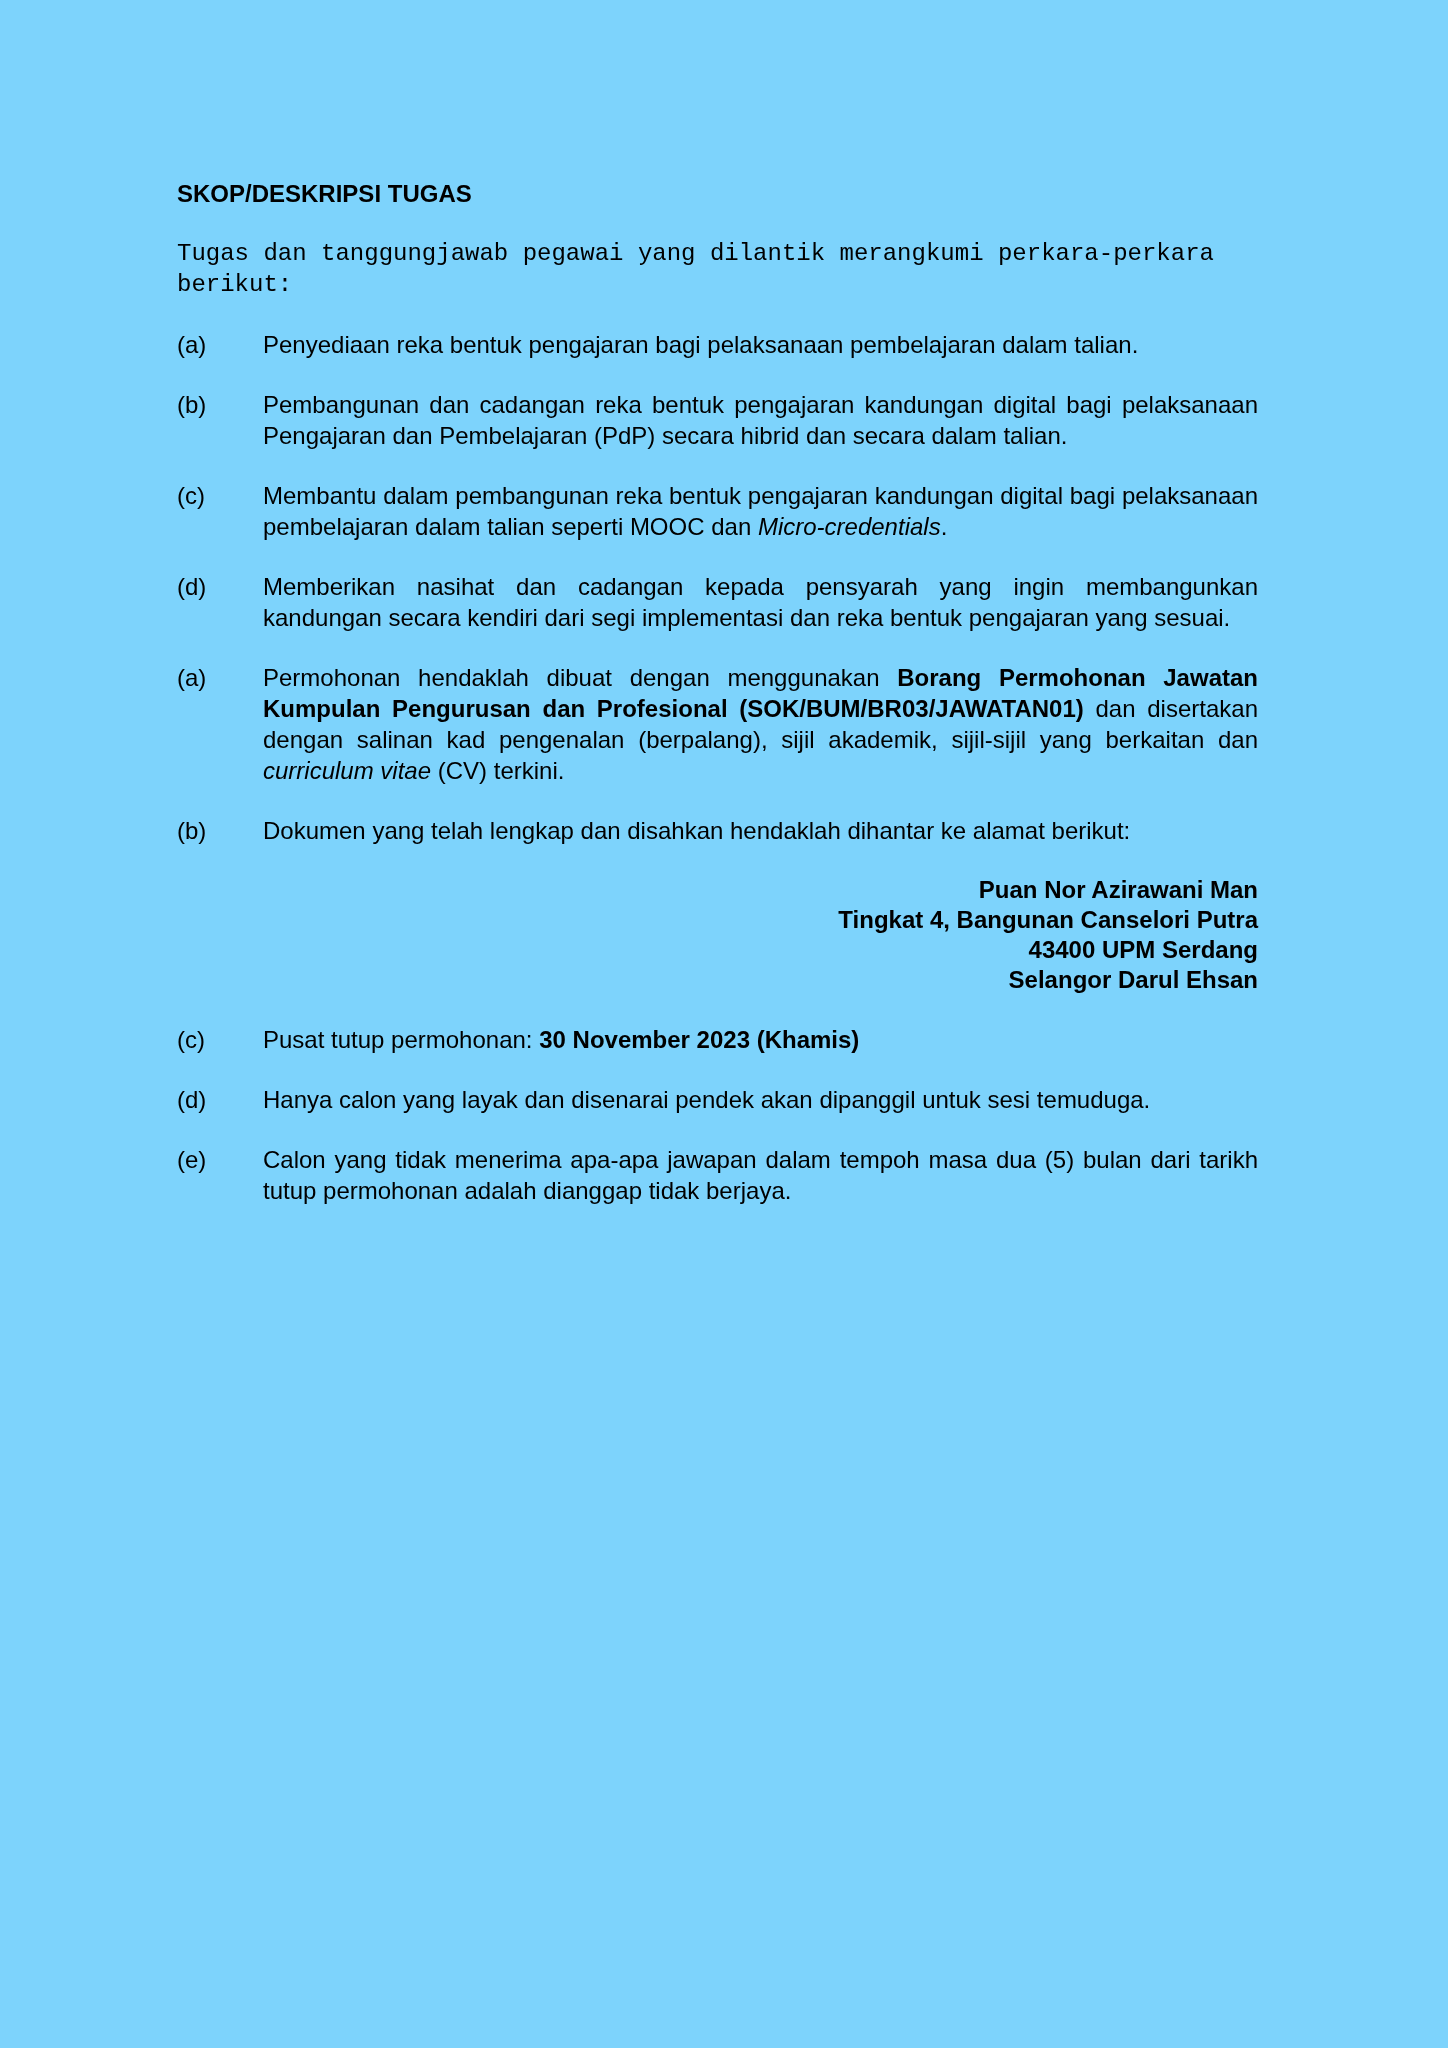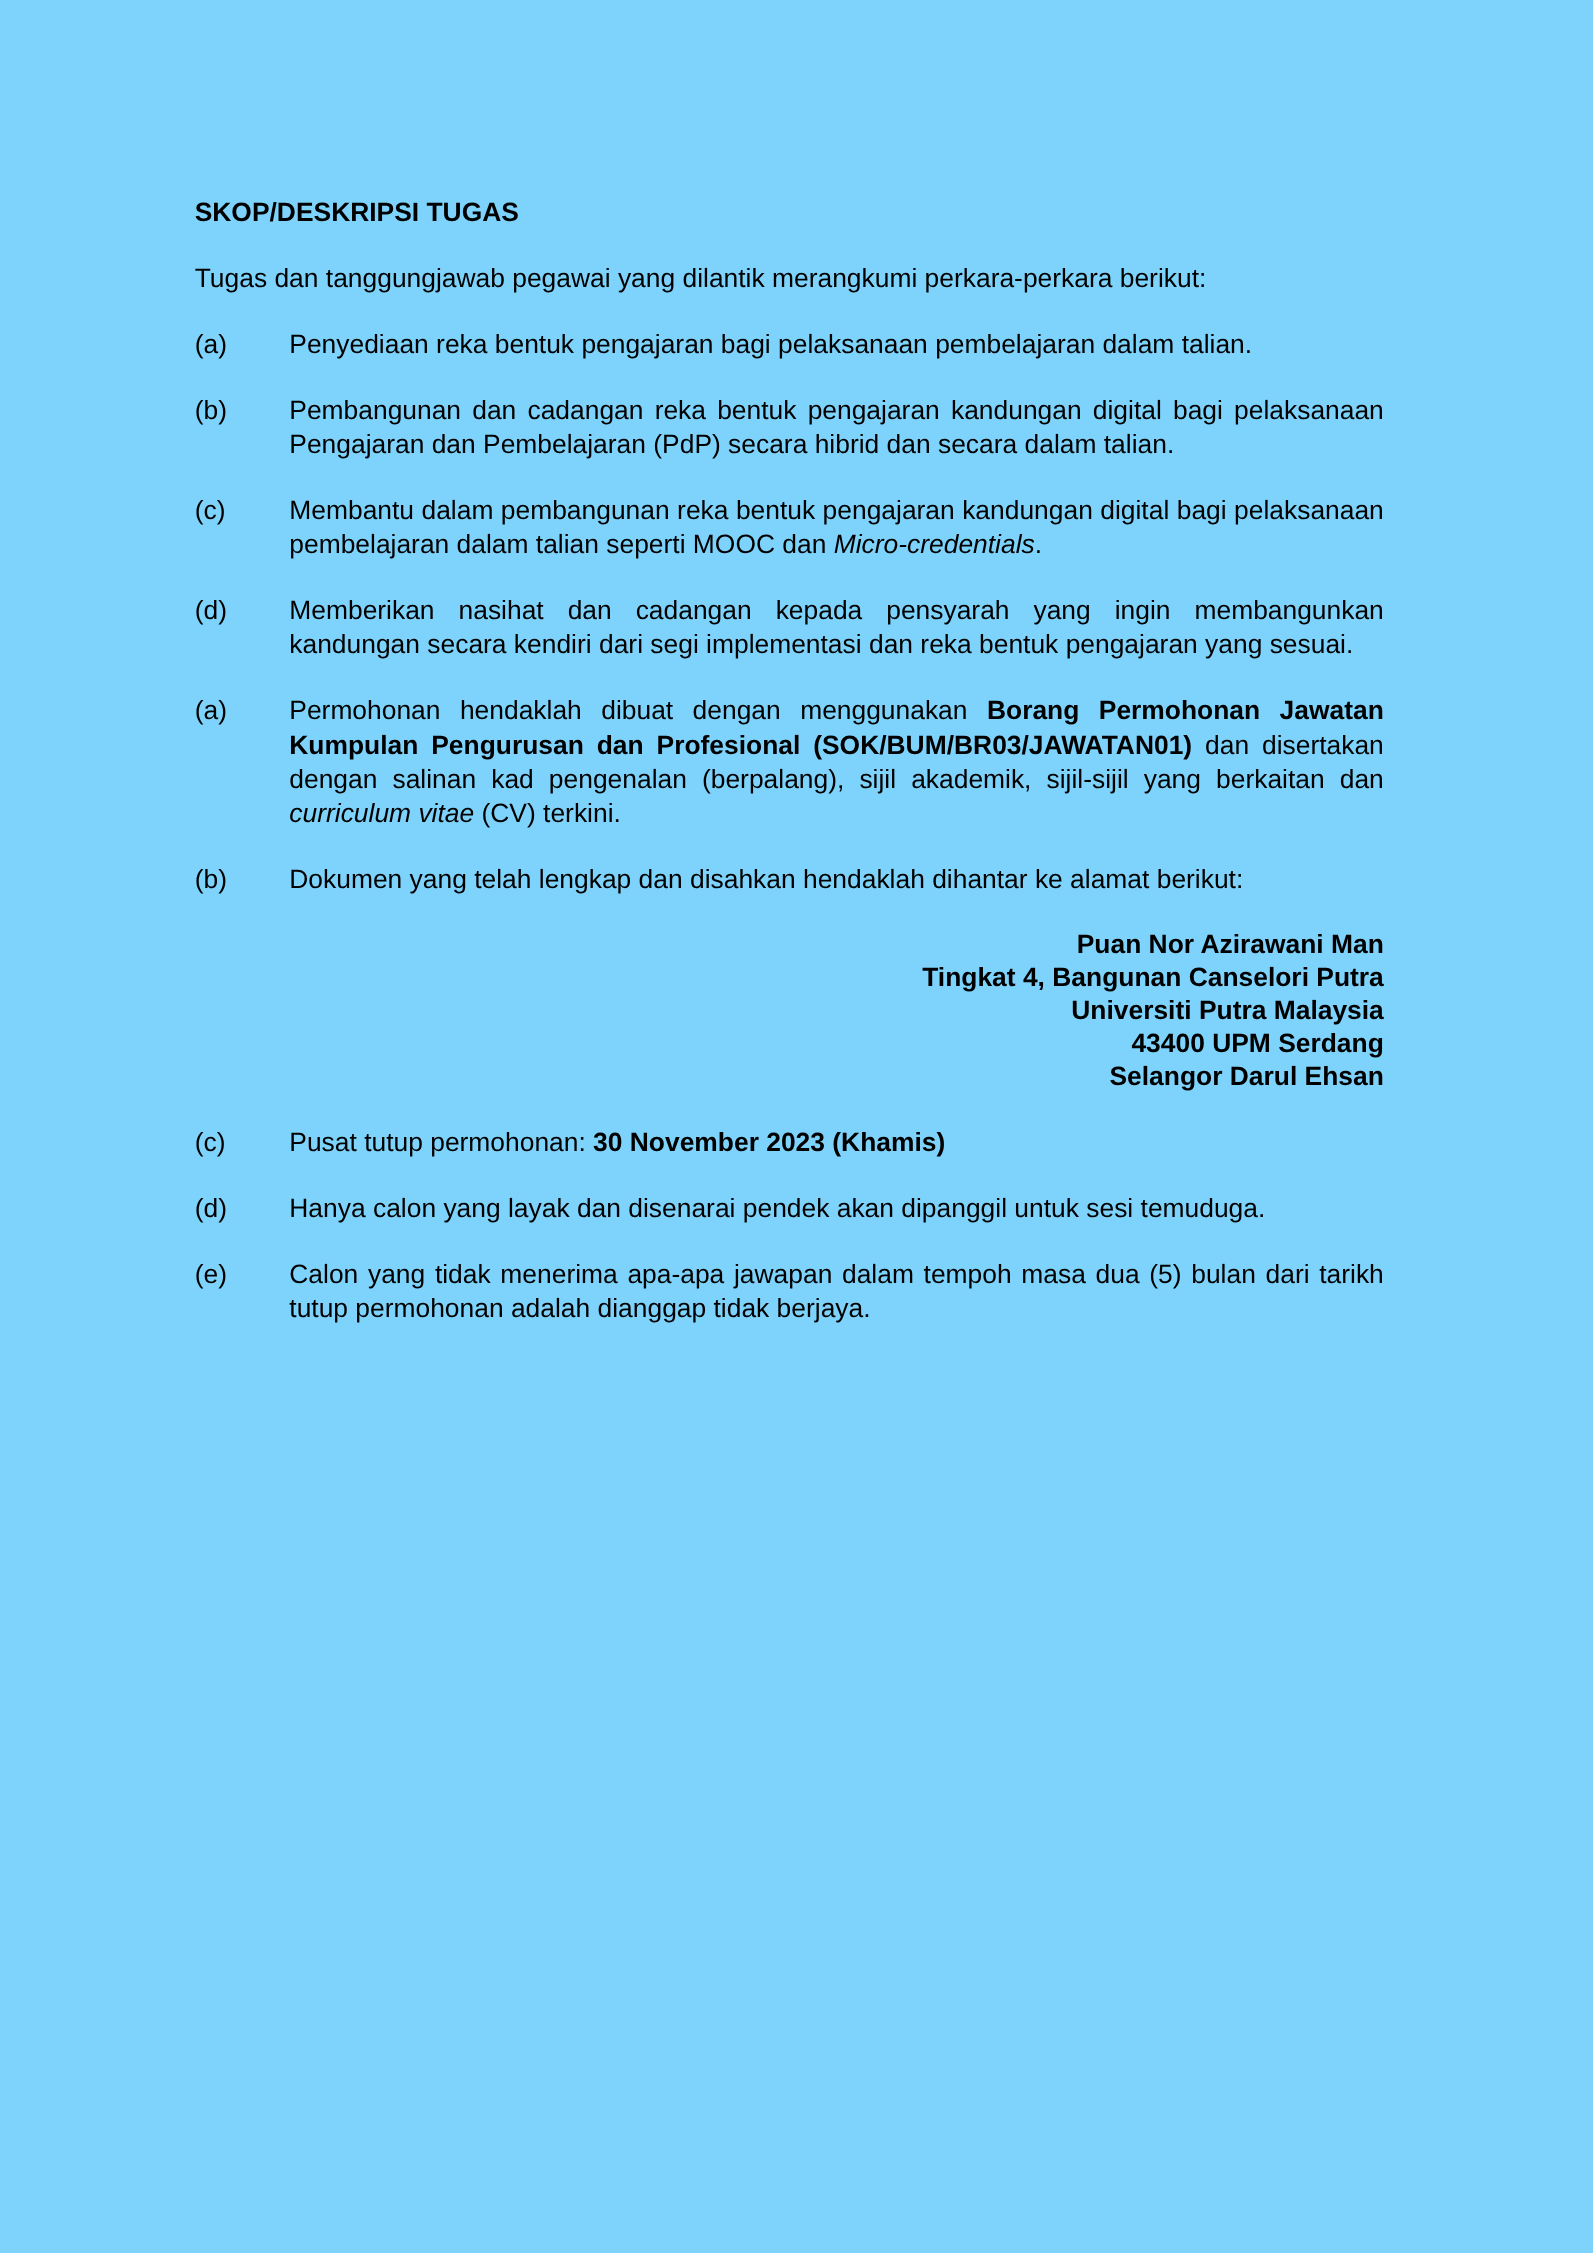--- a/index.html
+++ b/index.html
@@ -33,20 +33,21 @@
   }
   .heading {
     font-weight: bold;
     margin: 0 0 29px 0;
   }
   .heading.section-2 {
     margin-top: 21px;
   }
   .intro {
     margin: 0 0 29px 0;
+    font-family: Liberation Mono, monospace;
   }
   .item {
     display: flex;
     margin: 0 0 29px 0;
   }
   .item:last-child {
     margin-bottom: 0;
   }
   .item .label {
     flex: 0 0 86px;
@@ -101,21 +102,20 @@
     </div>
 
     <div class="item">
       <span class="label">(b)</span>
       <span class="body"><span>Dokumen yang telah lengkap dan disahkan hendaklah dihantar ke alamat berikut:</span></span>
     </div>
 
     <div class="address">
       <div>Puan Nor Azirawani Man</div>
       <div>Tingkat 4, Bangunan Canselori Putra</div>
-      <div>Universiti Putra Malaysia</div>
       <div>43400 UPM Serdang</div>
       <div>Selangor Darul Ehsan</div>
     </div>
 
     <div class="item">
       <span class="label">(c)</span>
       <span class="body"><span>Pusat tutup permohonan: </span><span style="font-weight: bold;">30 November 2023 (Khamis)</span></span>
     </div>
 
     <div class="item">

